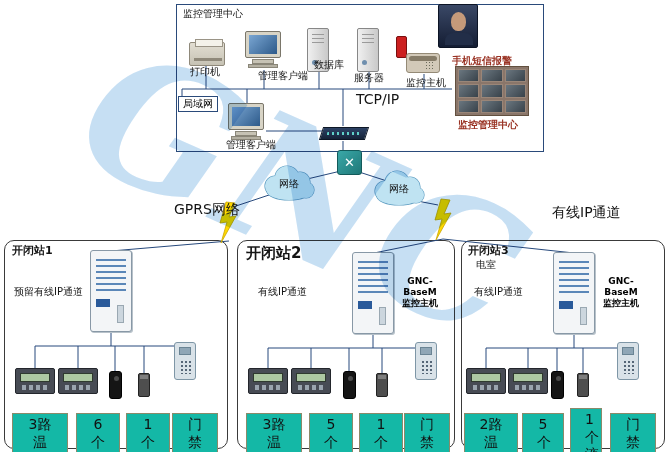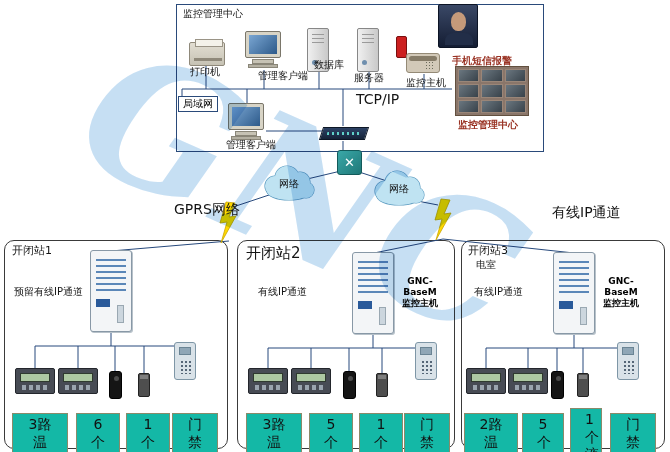--- a/index.html
+++ b/index.html
@@ -1,21 +1,21 @@
 <!DOCTYPE html>
 <html><head>
 <meta charset="utf-8">
 <style>
   *{margin:0;padding:0;box-sizing:border-box}
   body{font-family:"DejaVu Sans","Liberation Sans",sans-serif;background:#fff}
   #canvas{position:relative;width:670px;height:452px;background:#fff;overflow:hidden}
   svg.wires{position:absolute;left:0;top:0;z-index:1}
   .lbl{position:absolute;font-size:10px;color:#141414;white-space:nowrap;z-index:3;line-height:1.15}
   .lbl-s{font-size:14px}
-  .lbl-b{font-weight:normal}
+  .lbl-b{font-weight:bold}
   .lbl-red{color:#9a3324;font-weight:bold}
   
   .center-box{position:absolute;left:176px;top:4px;width:368px;height:148px;border:1px solid #2a4a7a;z-index:0;background:#fff}
   .stbox{position:absolute;border:1px solid #3a3a3a;border-radius:10px;z-index:0;background:#fff}
   
   .dev{position:absolute;z-index:2}
   .printer{width:36px;height:24px;background:linear-gradient(#e2ded2,#c6c2b4);border:1px solid #8f897a;border-radius:2px}
   .printer:before{content:"";position:absolute;left:5px;top:-4px;width:26px;height:6px;background:#f4f2ea;border:1px solid #9a9486}
   .printer:after{content:"";position:absolute;left:4px;bottom:4px;width:28px;height:3px;background:#8f897a}
   .crt .scr{width:36px;height:27px;background:#d8d4c6;border:1px solid #7a766a;border-radius:2px;padding:3px}

